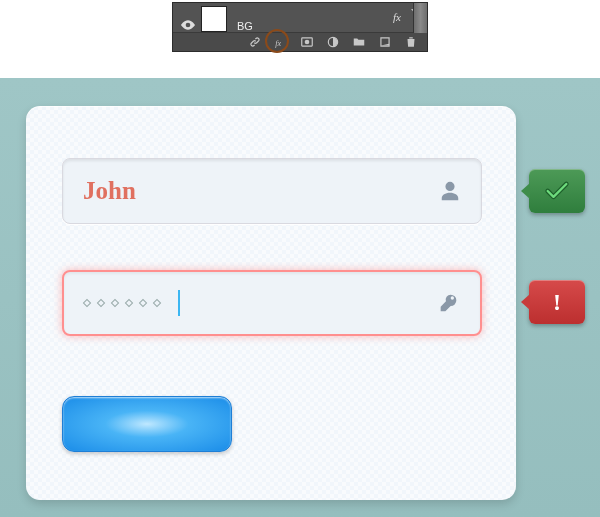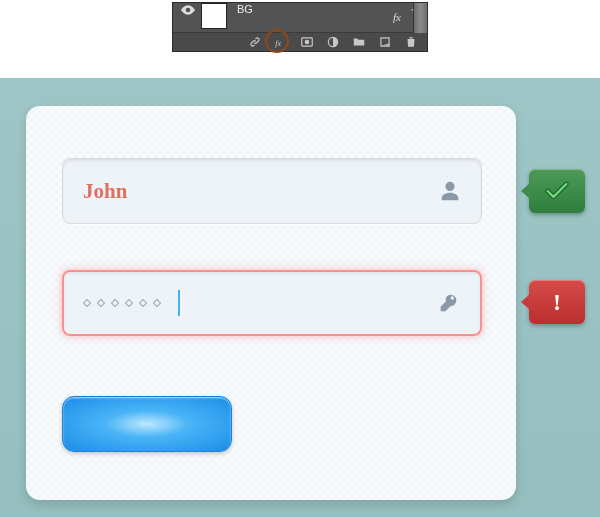--- a/index.html
+++ b/index.html
@@ -19,21 +19,21 @@
     width: 256px;
     height: 50px;
     background: #535353;
     border: 1px solid #2c2c2c;
     display: flex;
     flex-direction: column;
   }
   .ps-row1 {
     height: 30px;
     display: flex;
-    align-items: flex-start;
+    align-items: flex-end;
     gap: 6px;
     padding-left: 8px;
     position: relative;
     border-bottom: 1px solid #3a3a3a;
   }
   .ps-eye {
     width: 14px; height: 14px;
     display: flex; align-items: center; justify-content: center;
   }
   .ps-eye svg { width: 14px; height: 10px; fill: #ddd; }
@@ -137,21 +137,21 @@
     padding: 0 20px;
   }
   .field.username { top: 52px; border: 1px solid #d9d9e0; }
   .field.password {
     top: 164px;
     border: 2px solid #ff8f8f;
     box-shadow: 0 0 8px rgba(255,120,120,.5), inset 0 2px 3px rgba(0,0,0,.05);
   }
   .field .value {
     flex: 1;
-    font-size: 21px;
+    font-size: 25px;
   }
   .field.username .value {
     color: #e07060;
     font-weight: 600;
     font-family: Georgia, 'Times New Roman', serif;
   }
   .password-mask {
     display: flex;
     gap: 8px;
     color: #8a98a8;

